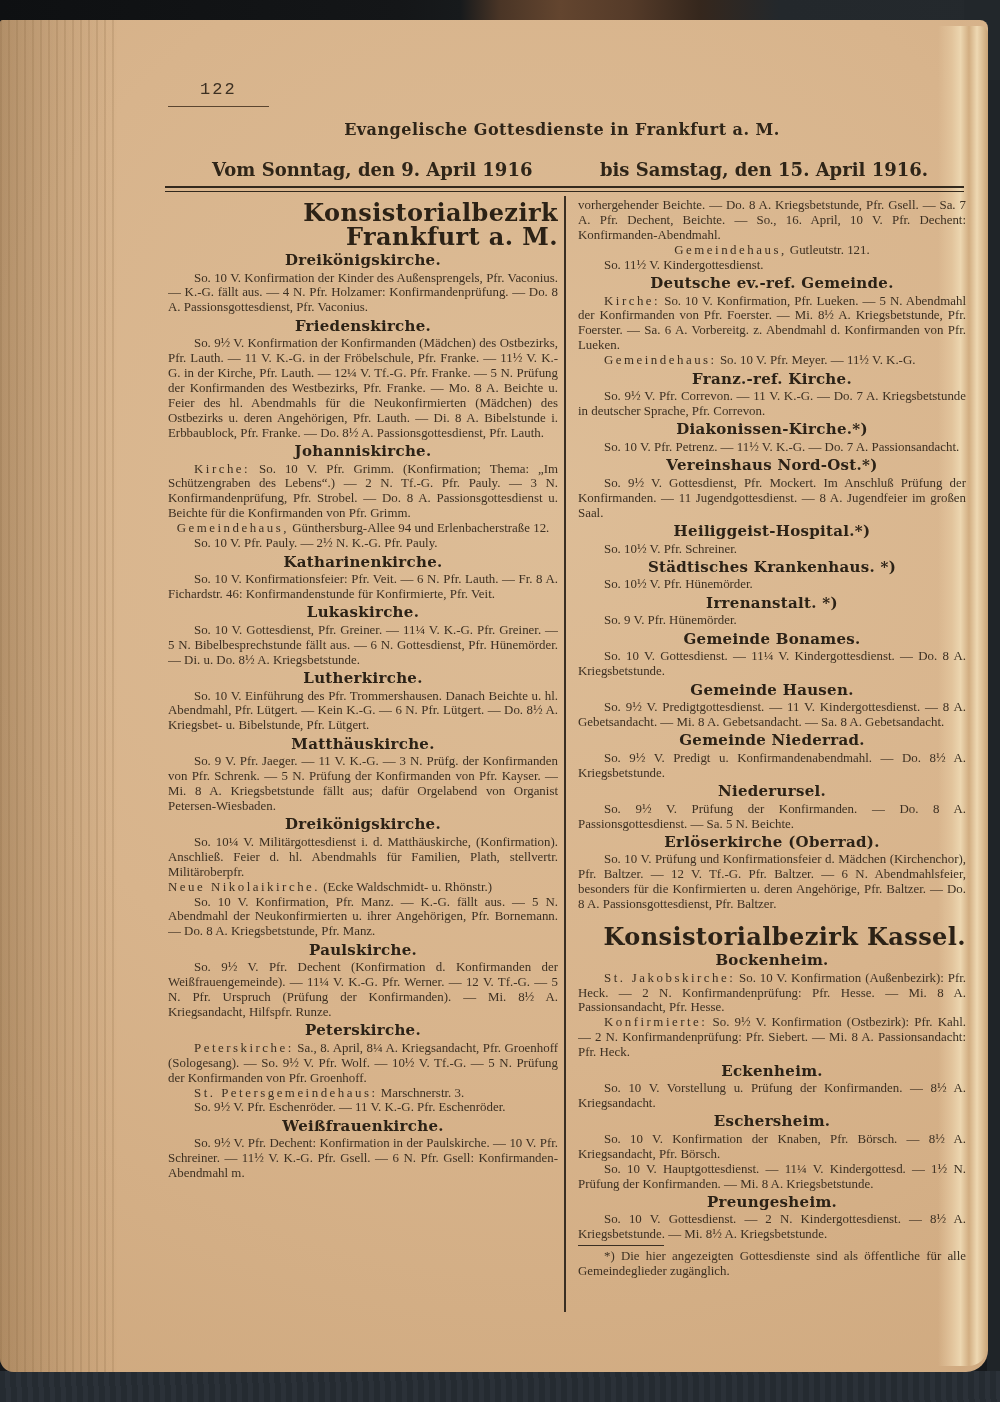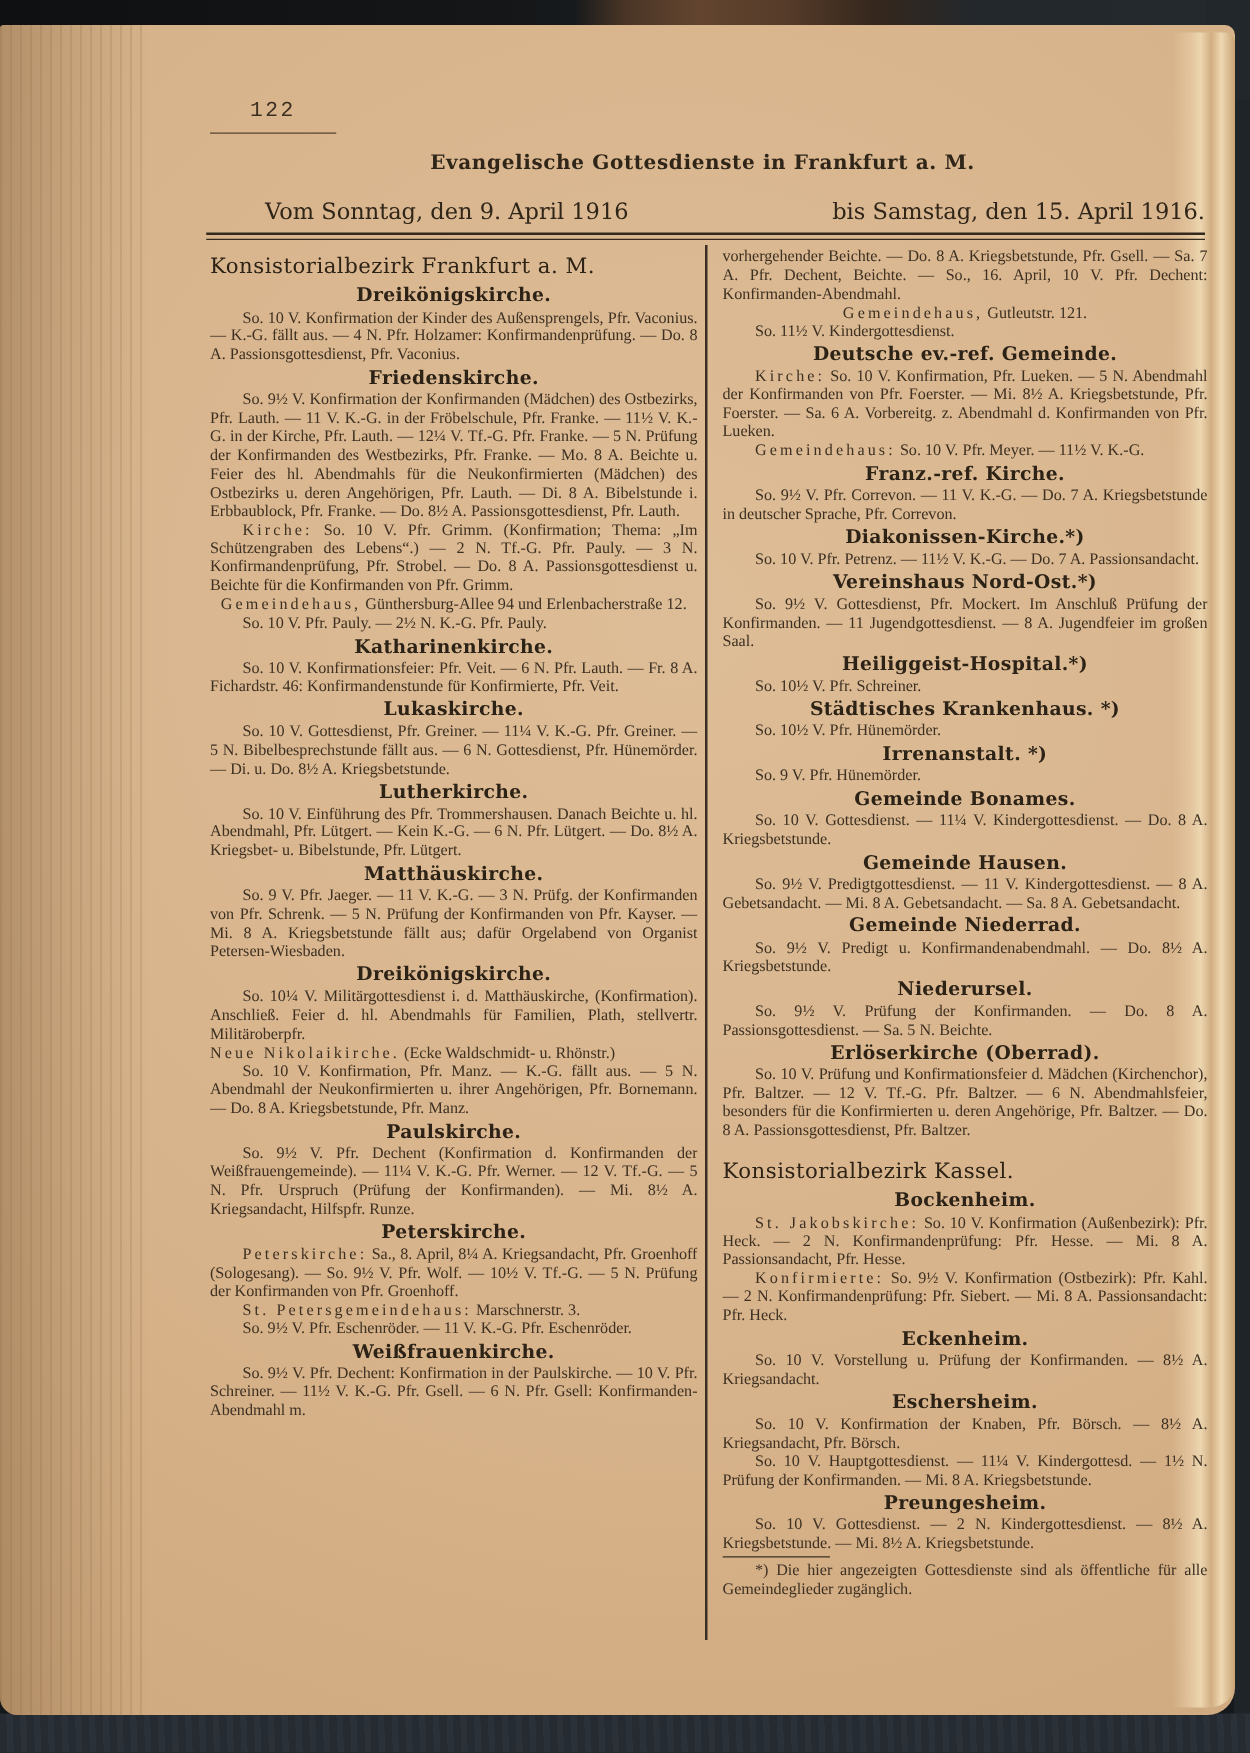--- a/index.html
+++ b/index.html
@@ -28,36 +28,36 @@
     background:linear-gradient(90deg, rgba(0,0,0,0) 0%, #e2c49c 28%, #ecd6b0 45%, #d2ae82 62%, #eed8b2 78%, #c8a376 92%, #b9placeholder 100%);
     background:linear-gradient(90deg, rgba(0,0,0,0) 0%, #e2c49c 28%, #ecd6b0 45%, #d2ae82 62%, #eed8b2 78%, #c8a376 100%);
     border-radius:0 8px 20px 0;}
   
   .pagenum-wrap{position:absolute;left:168px;top:60px;width:796px;text-align:left;font-family:Liberation Mono, monospace;}
   .pagenum{display:inline-block;font-size:17px;color:#3d3022;letter-spacing:2px;
     border-bottom:1.5px solid #5a4530;padding:0 32px 7px;}
   .title{position:absolute;left:160px;top:100px;width:804px;text-align:center;
     font-family:"DejaVu Serif", serif;font-weight:bold;font-size:16px;color:#2f2518;letter-spacing:.5px;}
   .dates{position:absolute;left:168px;top:139px;width:796px;display:flex;justify-content:space-between;
-    padding:0;box-sizing:border-box;font-family:"DejaVu Serif", serif;font-weight:normal;font-size:18px;color:#2f2518;}
+    padding:0;box-sizing:border-box;font-family:"DejaVu Serif", serif;font-weight:bold;font-size:18px;color:#2f2518;}
   .dates .d-left{margin-left:44px;}
-  .dates .d-right{}
+  .dates .d-right{margin-right:36px;}
   .rule-double{position:absolute;left:165px;top:166px;width:799px;height:3px;
     border-top:2.5px solid #33291d;border-bottom:1.5px solid #33291d;}
   
   .col{position:absolute;top:178px;height:1126px;overflow:hidden;
     font-size:12.9px;line-height:14.9px;color:#3d3022;text-align:justify;}
   .col-left{left:168px;width:390px;}
   .col-right{left:578px;width:388px;}
   .divider{position:absolute;left:564px;top:176px;width:1.5px;height:1116px;background:#3a2f23;}
   .col p{margin:0;}
   .col p.indent{text-indent:26px;}
   .col p.center{text-align:center;text-indent:0;}
-  .h1{font-family:"DejaVu Serif", serif;font-weight:normal;font-size:17px;line-height:24px;
-    text-align:left;color:#2c2216;margin:3px 0 3px;letter-spacing:.4px;}
+  .h1{font-family:"DejaVu Serif", serif;font-weight:bold;font-size:24px;line-height:24px;
+    text-align:right;color:#2c2216;margin:3px 0 3px;letter-spacing:.4px;}
   .h1.spaced{margin-top:13px;}
   .h2{font-family:"DejaVu Serif", serif;font-weight:bold;font-size:15px;line-height:17px;
     text-align:center;color:#2c2216;margin:2.5px 0 1.5px;letter-spacing:.3px;}
   .lead{letter-spacing:2.5px;}
   .fn-rule{width:86px;border-top:1.2px solid #3a2f23;margin:3px 0 3px;}
   .fn{margin-top:1px;}
 </style>
 </head>
 <body>
 
@@ -80,20 +80,21 @@
   </div>
   <div class="rule-double"></div>
 
   <div class="divider"></div>
   <div class="col col-left" id="col-left">
       <div class="h1">Konsistorialbezirk Frankfurt a. M.</div>
       <div class="h2">Dreikönigskirche.</div>
       <p class="indent">So. 10 V. Konfirmation der Kinder des Außensprengels, Pfr. Vaconius. — K.-G. fällt aus. — 4 N. Pfr. Holzamer: Konfirmandenprüfung. — Do. 8 A. Passionsgottesdienst, Pfr. Vaconius.</p>
       <div class="h2">Friedenskirche.</div>
       <p class="indent">So. 9½ V. Konfirmation der Konfirmanden (Mädchen) des Ostbezirks, Pfr. Lauth. — 11 V. K.-G. in der Fröbelschule, Pfr. Franke. — 11½ V. K.-G. in der Kirche, Pfr. Lauth. — 12¼ V. Tf.-G. Pfr. Franke. — 5 N. Prüfung der Konfirmanden des Westbezirks, Pfr. Franke. — Mo. 8 A. Beichte u. Feier des hl. Abendmahls für die Neukonfirmierten (Mädchen) des Ostbezirks u. deren Angehörigen, Pfr. Lauth. — Di. 8 A. Bibelstunde i. Erbbaublock, Pfr. Franke. — Do. 8½ A. Passionsgottesdienst, Pfr. Lauth.</p>
+      <div class="h2">Johanniskirche.</div>
       <p class="indent"><span class="lead">Kirche:</span><span> So. 10 V. Pfr. Grimm. (Konfirmation; Thema: „Im Schützengraben des Lebens“.) — 2 N. Tf.-G. Pfr. Pauly. — 3 N. Konfirmandenprüfung, Pfr. Strobel. — Do. 8 A. Passionsgottesdienst u. Beichte für die Konfirmanden von Pfr. Grimm.</span></p>
       <p class="indent center"><span class="lead">Gemeindehaus,</span><span> Günthersburg-Allee 94 und Erlenbacherstraße 12.</span></p>
       <p class="indent">So. 10 V. Pfr. Pauly. — 2½ N. K.-G. Pfr. Pauly.</p>
       <div class="h2">Katharinenkirche.</div>
       <p class="indent">So. 10 V. Konfirmationsfeier: Pfr. Veit. — 6 N. Pfr. Lauth. — Fr. 8 A. Fichardstr. 46: Konfirmandenstunde für Konfirmierte, Pfr. Veit.</p>
       <div class="h2">Lukaskirche.</div>
       <p class="indent">So. 10 V. Gottesdienst, Pfr. Greiner. — 11¼ V. K.-G. Pfr. Greiner. — 5 N. Bibelbesprechstunde fällt aus. — 6 N. Gottesdienst, Pfr. Hünemörder. — Di. u. Do. 8½ A. Kriegsbetstunde.</p>
       <div class="h2">Lutherkirche.</div>
       <p class="indent">So. 10 V. Einführung des Pfr. Trommershausen. Danach Beichte u. hl. Abendmahl, Pfr. Lütgert. — Kein K.-G. — 6 N. Pfr. Lütgert. — Do. 8½ A. Kriegsbet- u. Bibelstunde, Pfr. Lütgert.</p>
       <div class="h2">Matthäuskirche.</div>

